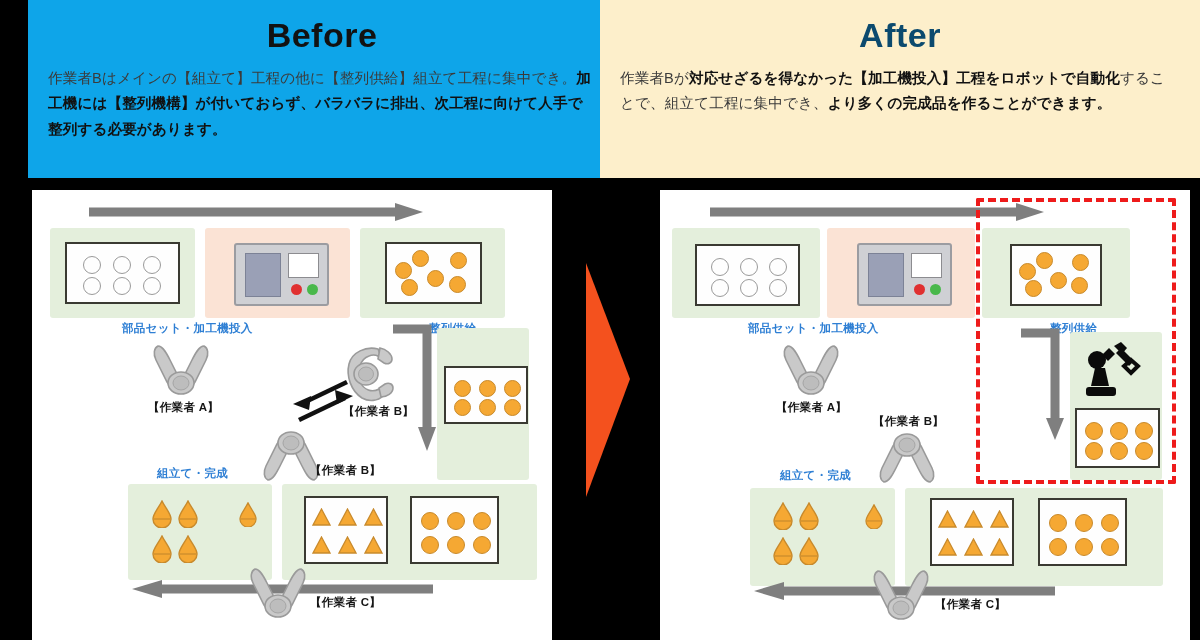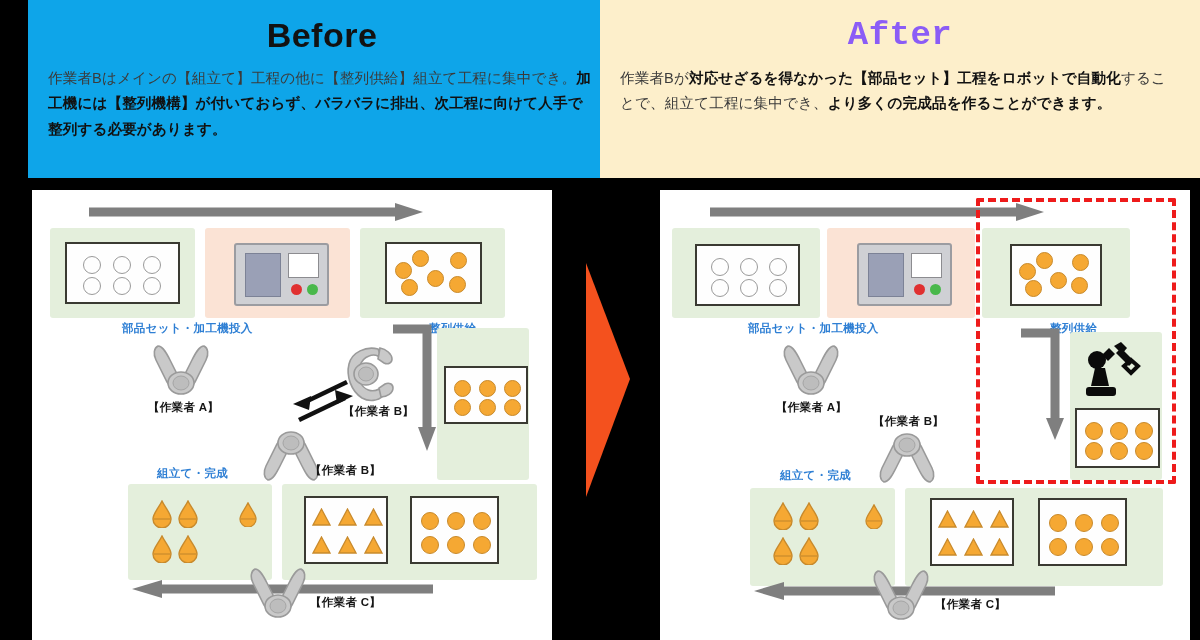--- a/index.html
+++ b/index.html
@@ -19,21 +19,21 @@
 
   .htitle {
     text-align:center;
     font-weight:bold;
     font-size:34px;
     letter-spacing:0.5px;
     margin-top:17px;
     line-height:1.1;
   }
   .htitle.before { color:#121212; }
-  .htitle.after  { color:#8b5cf6;font-family:Liberation Mono, monospace; }
+  .htitle.after  { color:#0c4a6e; }
 
   .hbody {
     margin:12px 20px 0 20px;
     font-size:14.6px;
     line-height:1.72;
     color:#3B3B3B;
     letter-spacing:0.1px;
   }
   .hbody b { color:#111; font-weight:bold; }
 
@@ -112,21 +112,21 @@
   <div class="header before">
     <div class="htitle before">Before</div>
     <div class="hbody">
       <span>作業者Bはメインの【組立て】工程の他に【整列供給】組立て工程に集中でき。</span><b>加工機には【整列機構】が付いておらず、バラバラに排出、次工程に向けて人手で整列する必要があります。</b>
     </div>
   </div>
 
   <div class="header after">
     <div class="htitle after">After</div>
     <div class="hbody">
-      <span>作業者Bが</span><b>対応せざるを得なかった【部品セット】工程をロボットで自動化</b><span>することで、組立て工程に集中でき、</span><b>より多くの完成品を作ることができます。</b>
+      <span>作業者Bが</span><b>対応せざるを得なかった【加工機投入】工程をロボットで自動化</b><span>することで、組立て工程に集中でき、</span><b>より多くの完成品を作ることができます。</b>
     </div>
   </div>
 
   <svg class="chevron" style="left:582px; top:255px;" width="60" height="250" viewBox="0 0 60 250">
     <polygon points="4,8 48,124 4,242 4,8" fill="#F4511E"></polygon>
   </svg>
 
   <div class="panel before">
     <div class="canvas">
 

